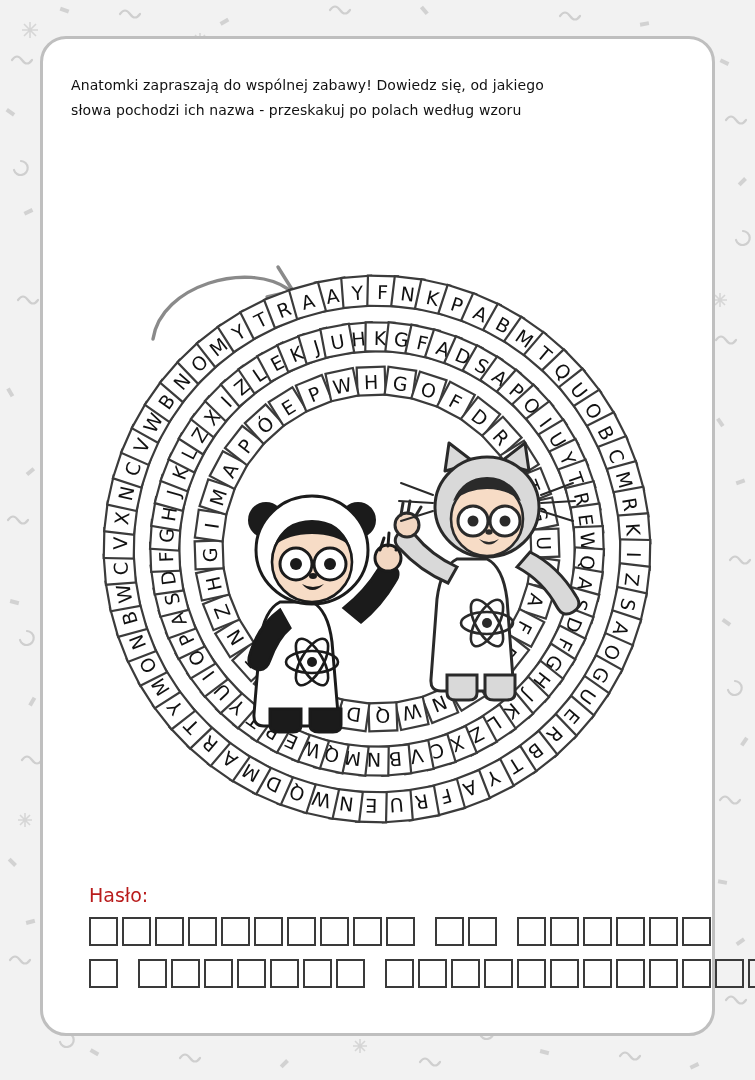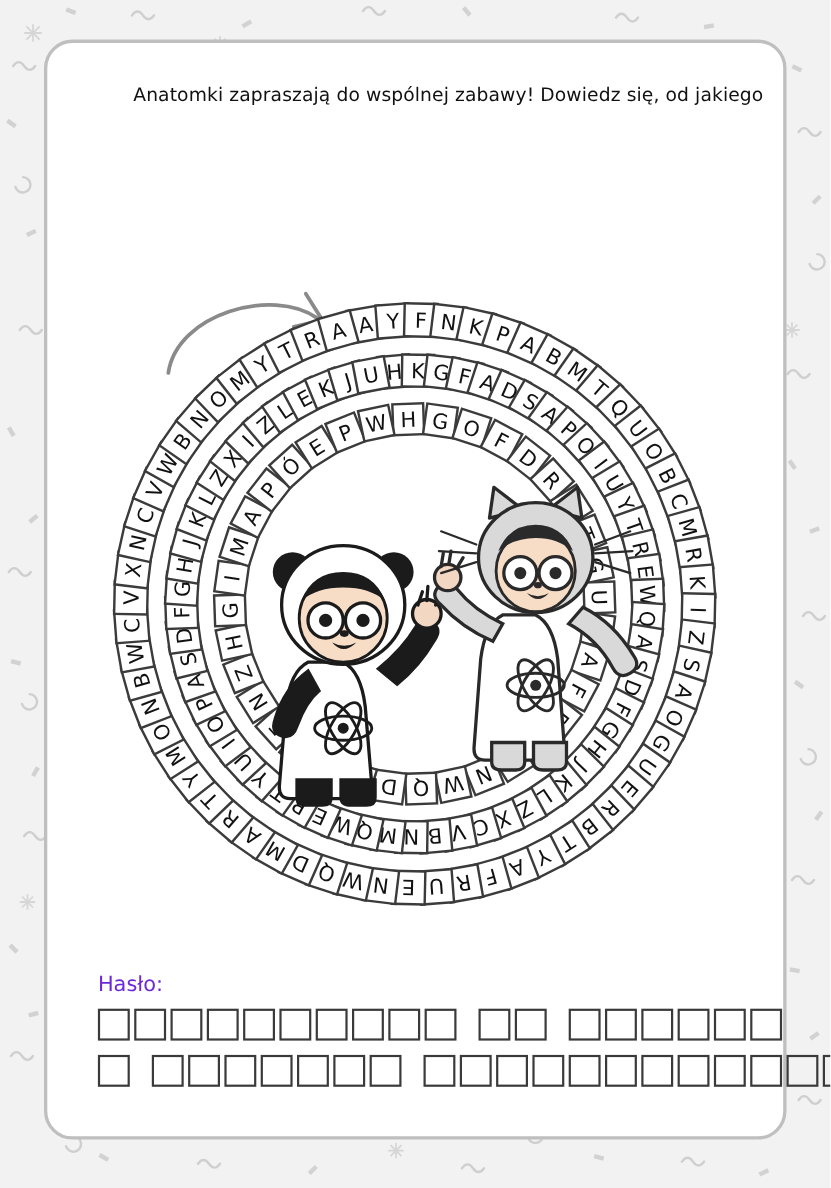--- a/index.html
+++ b/index.html
@@ -37,26 +37,26 @@
     height: 1000px;
     background: #ffffff;
     border: 3px solid #bfbfbf;
     border-radius: 26px;
     box-sizing: border-box;
   }
 
   
   #instructions {
     position: absolute;
-    left: 51px;
+    left: 28px;
     top: 34px;
     width: 600px;
-    text-align: right;
+    text-align: left;
     font-family: "DejaVu Sans", sans-serif;
-    font-size: 17px;
+    font-size: 14px;
     line-height: 1.75;
     color: #111111;
     letter-spacing: 0.1px;
   }
 
   
   #puzzle {
     position: absolute;
     left: 0;
     top: 150px;
@@ -83,21 +83,21 @@
     position: absolute;
   }
 
   
   #haslo-label {
     position: absolute;
     left: 46px;
     top: 845px;
     font-family: "DejaVu Sans", sans-serif;
     font-size: 19px;
-    color: #6d28d9;
+    color: #b91c1c;
   }
   .haslo-row {
     position: absolute;
     left: 46px;
     display: flex;
     align-items: center;
   }
   #haslo-row-1 { top: 878px; }
   #haslo-row-2 { top: 920px; }
   .box {
@@ -181,20 +181,21 @@
       <g transform="translate(360,1046)">
         <path d="M0 -7 L0 7 M-7 0 L7 0 M-5 -5 L5 5 M-5 5 L5 -5"></path>
       </g>
     </g>
   </svg>
 
   <div id="card">
 
     <div id="instructions">
       <div>Anatomki zapraszają do wspólnej zabawy! Dowiedz się, od jakiego</div>
+      <div>słowa pochodzi ich nazwa - przeskakuj po polach według wzoru</div>
     </div>
 
     <div id="puzzle">
       <svg width="669" height="700" viewBox="0 0 669 700">
 
         <g fill="none" stroke="#8a8a8a" stroke-width="3.4" stroke-linecap="round">
           <path d="M110 150 C118 96 205 72 245 100"></path>
           <path d="M235 78 L250 102 L224 108" stroke-linejoin="round"></path>
         </g>
         <g id="spiral-cells">

